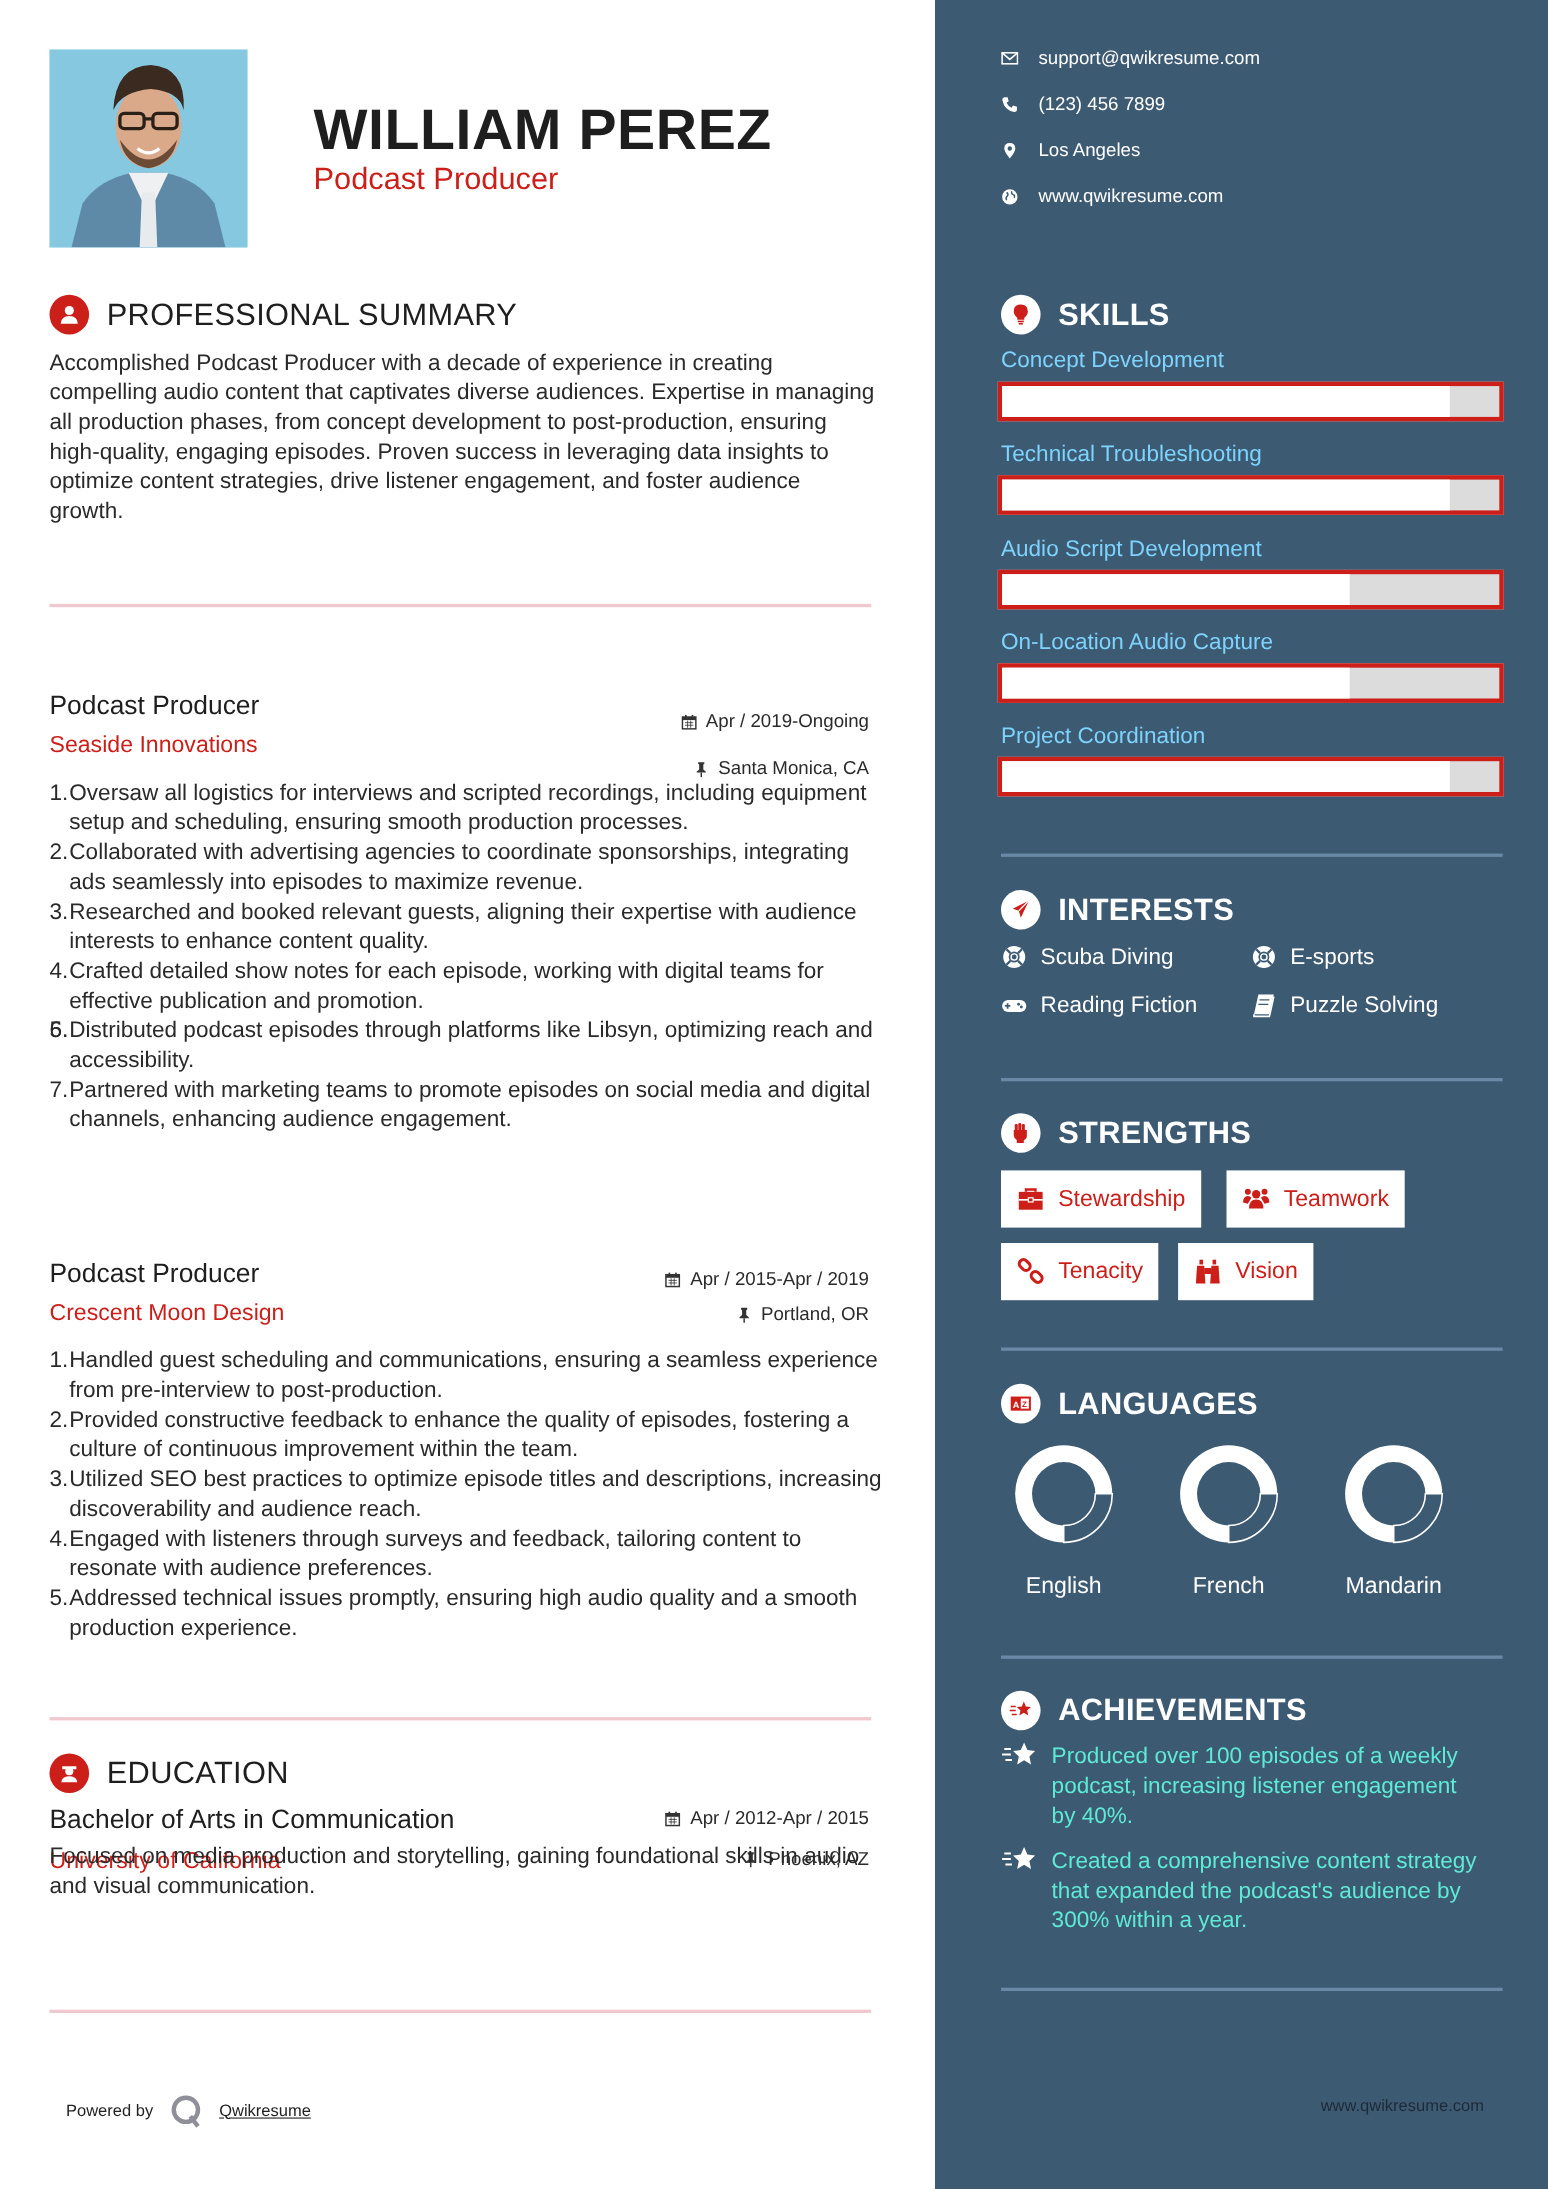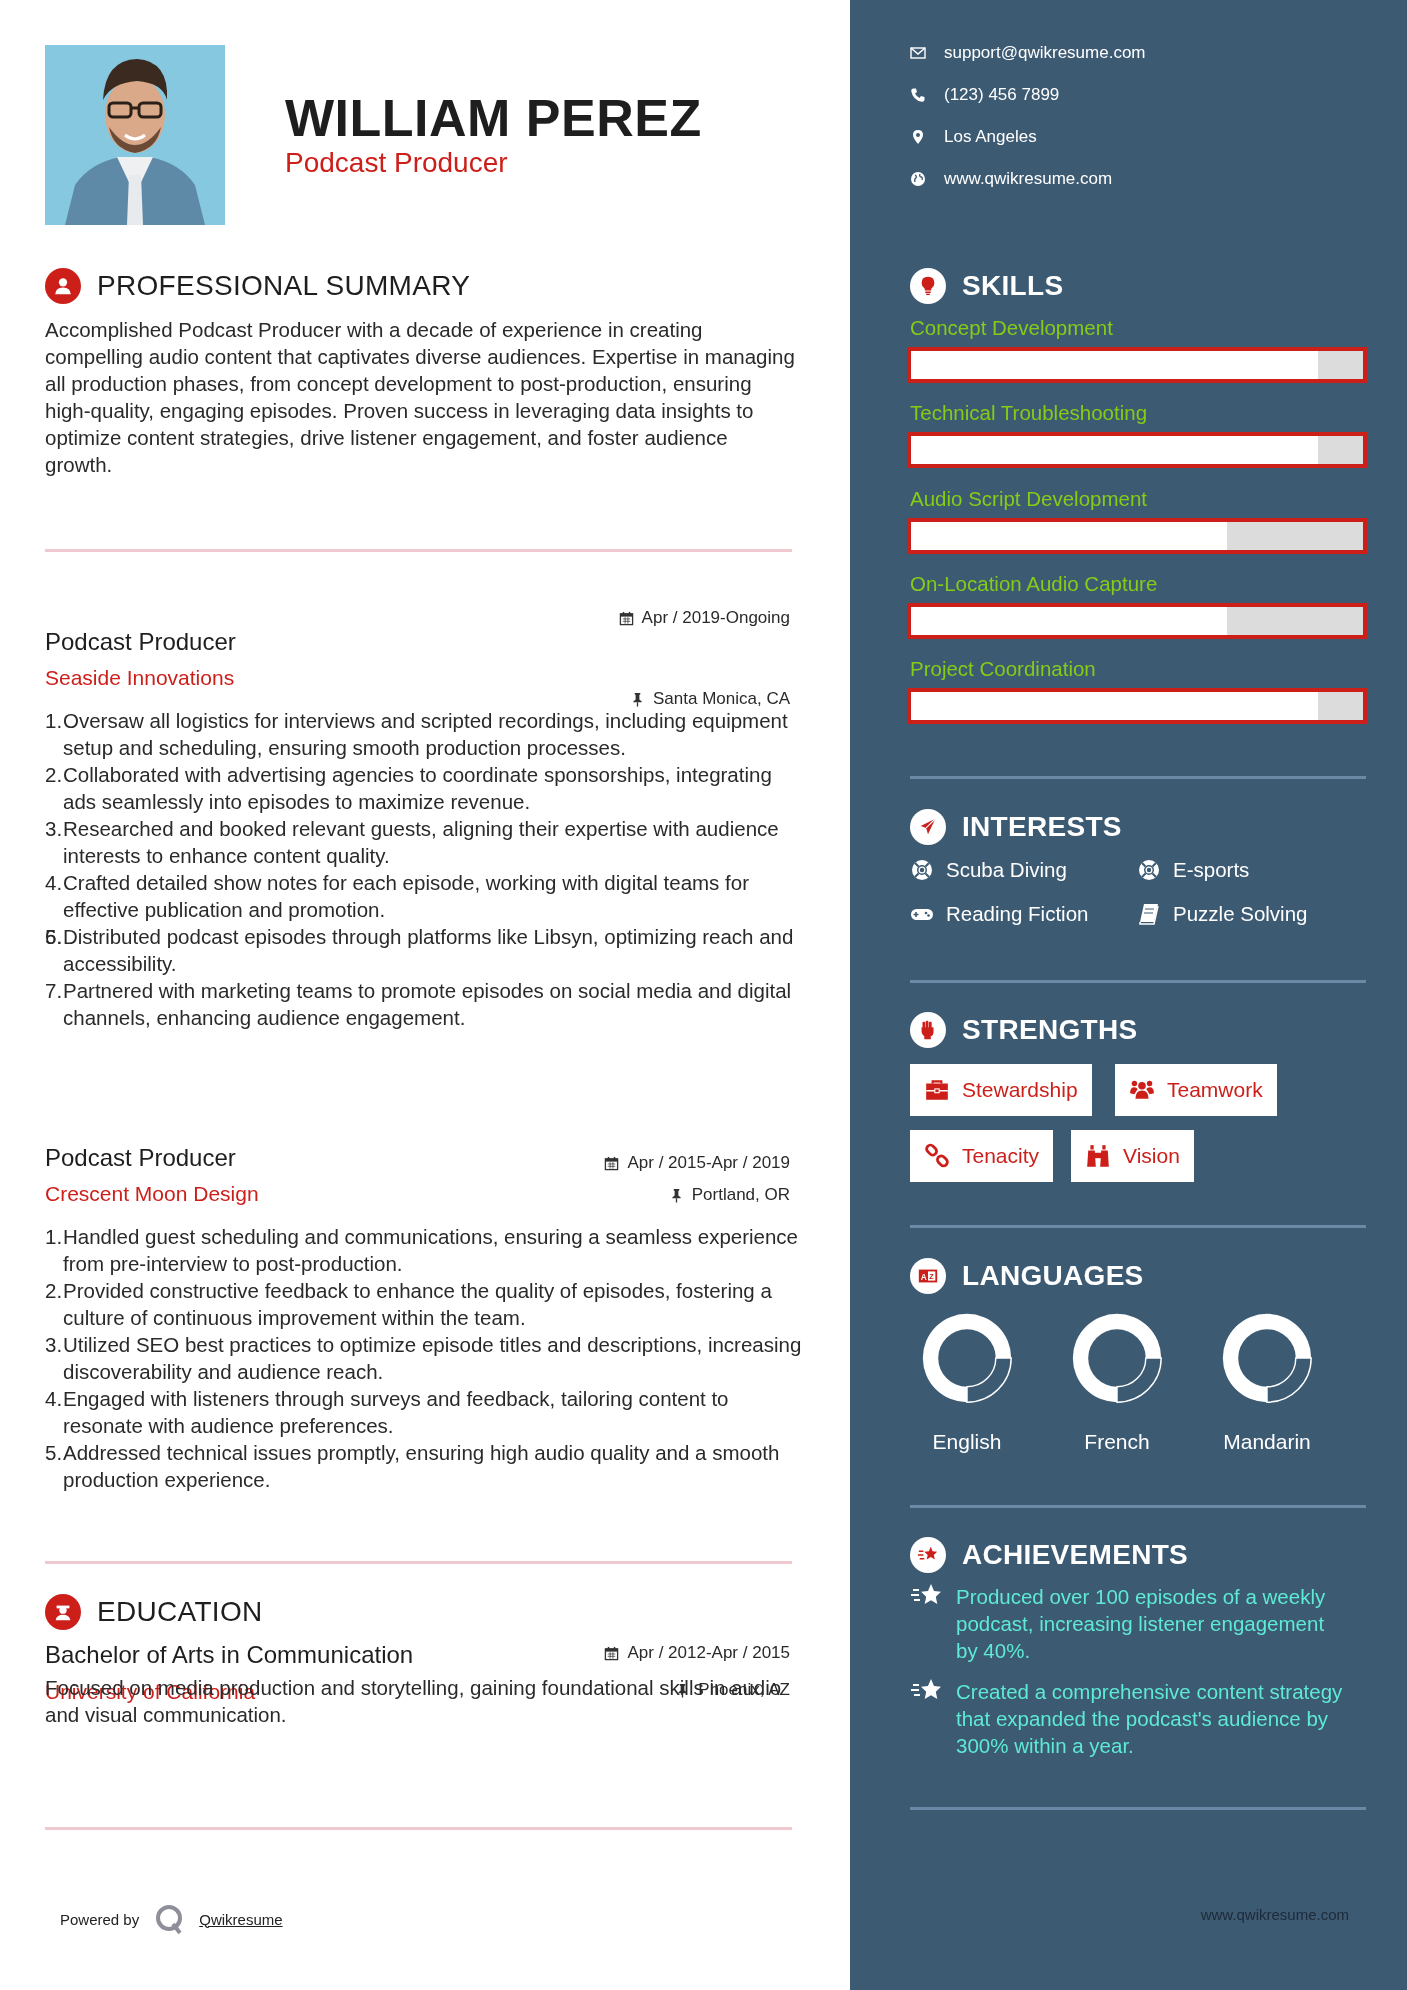--- a/index.html
+++ b/index.html
@@ -39,21 +39,21 @@
   
   .right { position: absolute; left: 850px; top: 0; width: 557px; height: 1990px; background: #3d5a73; color: #fff; }
   .contact { position: absolute; left: 60px; display: flex; align-items: center; font-size: 17px; color: #fff; }
   .contact svg { width: 16px; height: 16px; margin-right: 18px; }
 
   .rsec-head { position: absolute; left: 60px; display: flex; align-items: center; }
   .rsec-icon { width: 36px; height: 36px; border-radius: 50%; background: #fff; display: flex; align-items: center; justify-content: center; margin-right: 16px; }
   .rsec-icon svg { width: 22px; height: 22px; }
   .rsec-title { font-size: 28px; font-weight: 700; color: #fff; letter-spacing: 0.3px; }
 
-  .skill-label { position: absolute; left: 60px; font-size: 20.5px; color: #84cc16; }
+  .skill-label { position: absolute; left: 60px; font-size: 20.5px; color: #7dd3fc; }
   .skill-bar { position: absolute; left: 57px; width: 460px; height: 36px; border: 4px solid #cc1f1a; background: #dcdcdc; }
   .skill-fill { height: 100%; background: #ffffff; }
 
   .divider-r { position: absolute; left: 60px; width: 456px; height: 3px; background: #6a89a6; }
 
   .interest { position: absolute; display: flex; align-items: center; font-size: 20.5px; color: #fff; }
   .interest svg { width: 24px; height: 24px; margin-right: 12px; }
 
   .chip { position: absolute; height: 52px; background: #fff; color: #cc1f1a; display: flex; align-items: center; padding: 0 14px; font-size: 21px; }
   .chip svg { width: 26px; height: 26px; margin-right: 12px; }
@@ -100,21 +100,21 @@
             <path d="M3.5 21 Q4 13.5 12 13.5 Q20 13.5 20.5 21 Z" fill="#fff"></path>
           </svg>
       </div>
       <div class="sec-title">PROFESSIONAL SUMMARY</div>
     </div>
     <div class="para" style="top:316px;">Accomplished Podcast Producer with a decade of experience in creating compelling audio content that captivates diverse audiences. Expertise in managing all production phases, from concept development to post-production, ensuring high-quality, engaging episodes. Proven success in leveraging data insights to optimize content strategies, drive listener engagement, and foster audience growth.</div>
     <div class="divider-l" style="top:549px;"></div>
 
 
     <div class="job-title" style="top:628px;">Podcast Producer</div>
-    <div class="job-meta" style="top:608px;">
+    <div class="job-meta" style="top:646px;">
       <svg viewBox="0 0 16 16">
           <rect x="1.5" y="3" width="13" height="11.5" fill="none" stroke="#333" stroke-width="1.4"></rect>
           <rect x="1.5" y="3" width="13" height="3" fill="#333"></rect>
           <rect x="4" y="1" width="1.6" height="3.5" fill="#333"></rect>
           <rect x="10.4" y="1" width="1.6" height="3.5" fill="#333"></rect>
           <path d="M4 8.5h8M4 11h8M6.5 6.5v7M9.5 6.5v7" stroke="#333" stroke-width="0.8"></path>
         </svg>
       <span>Apr / 2019-Ongoing</span>
     </div>
     <div class="job-company" style="top:666px;">Seaside Innovations</div>

